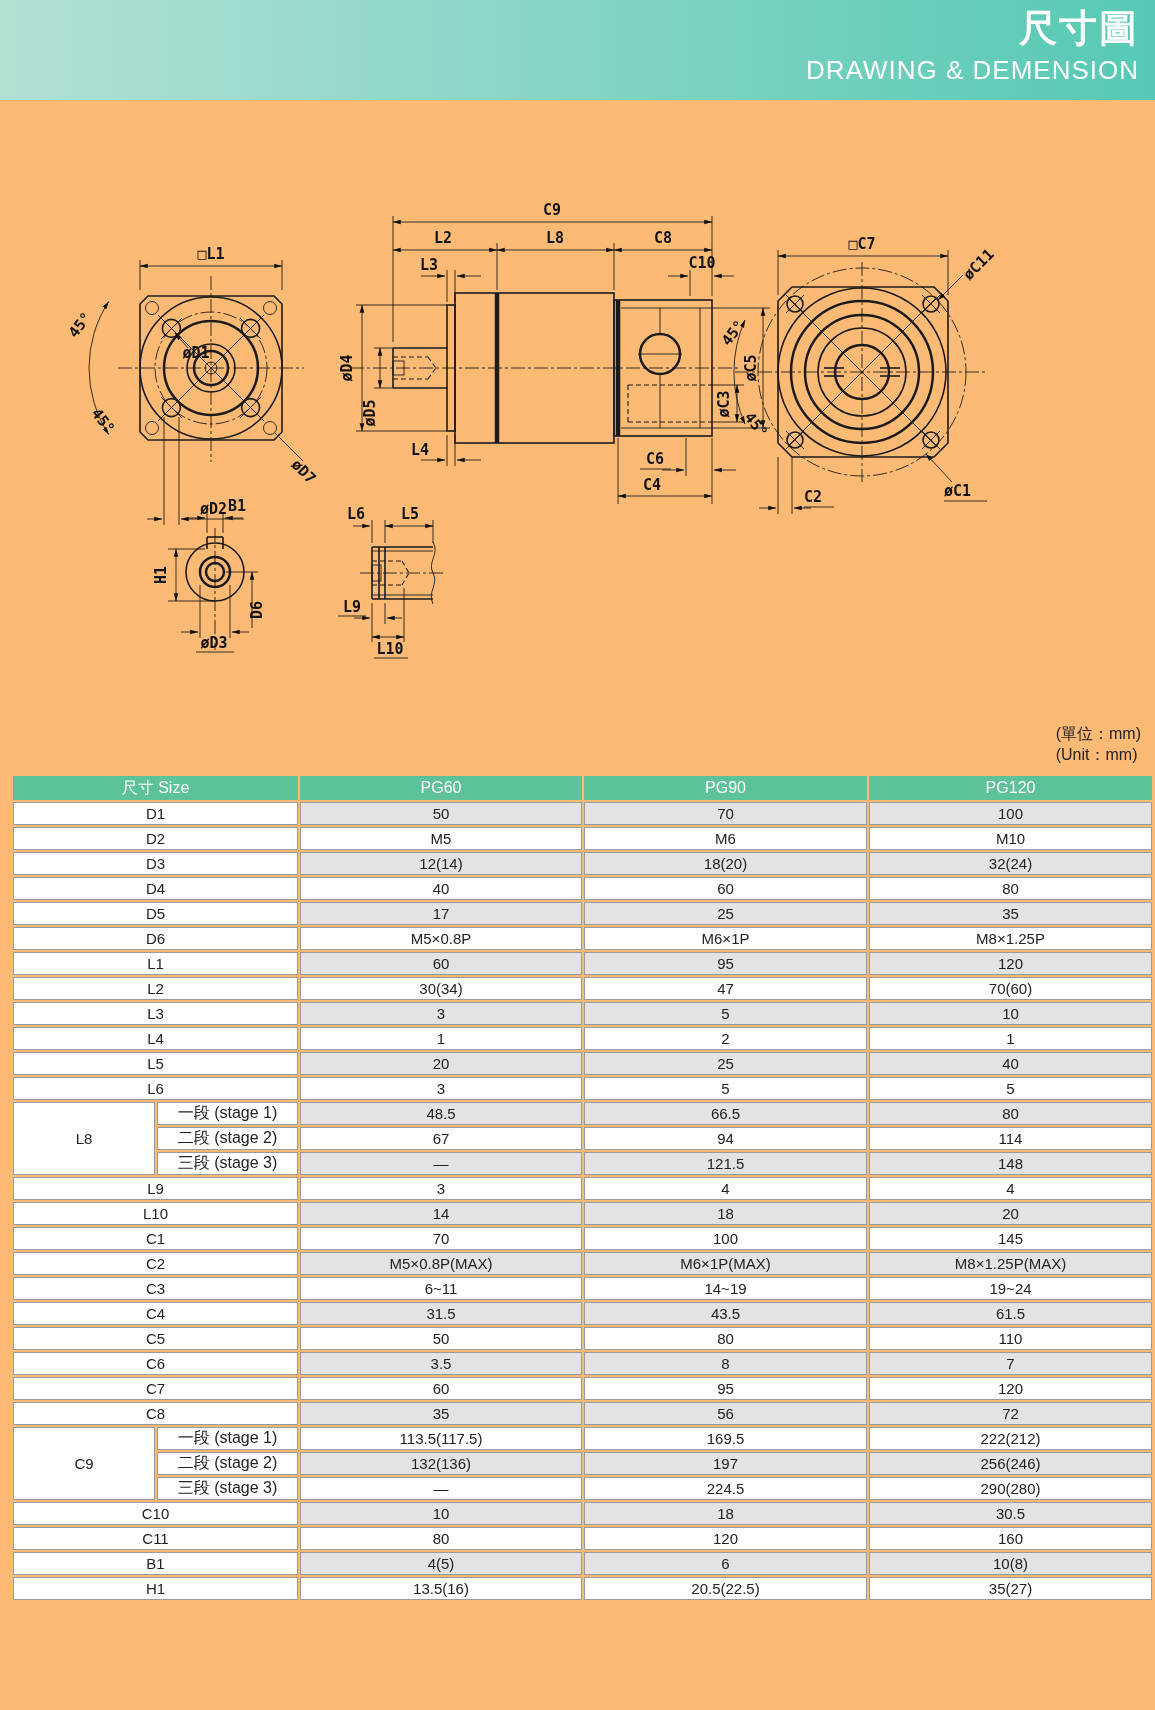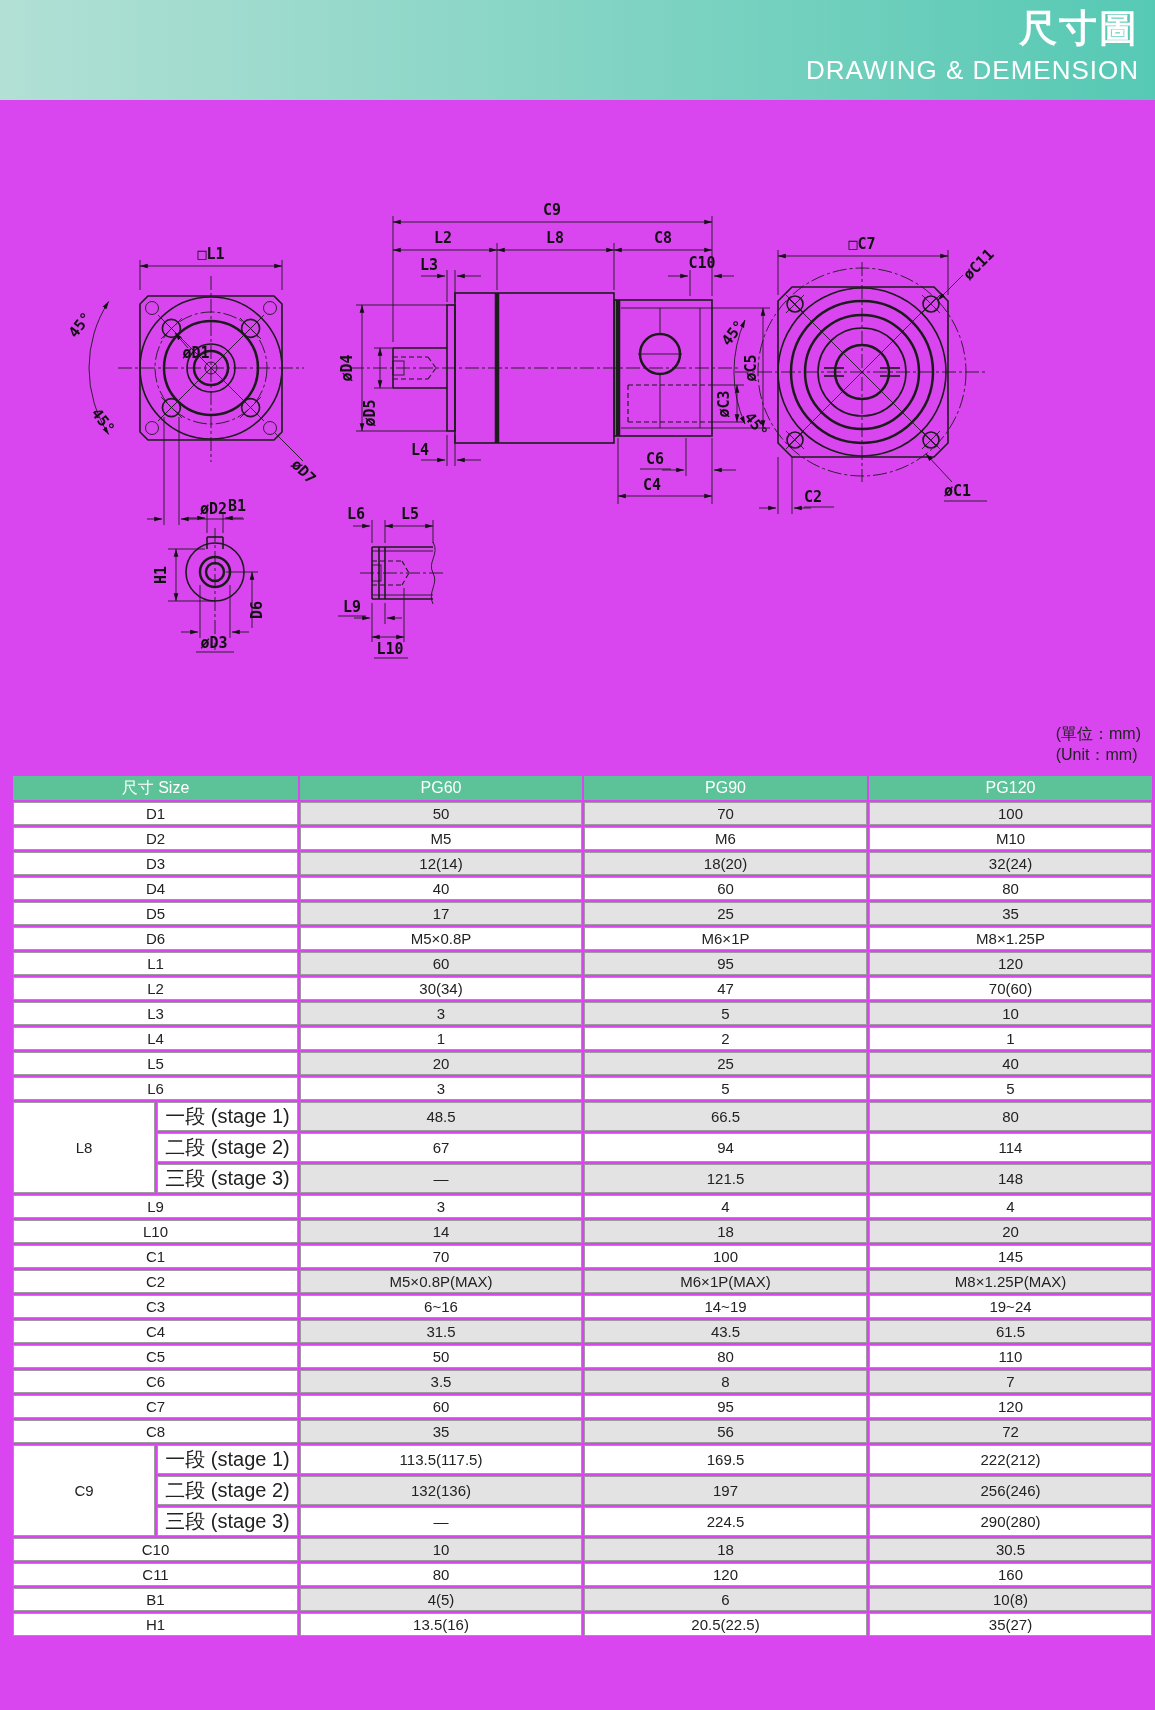--- a/index.html
+++ b/index.html
@@ -1,16 +1,16 @@
 <!DOCTYPE html>
 <html style="--hdr: #5cc298;"><head>
 <meta charset="utf-8">
 <style>
   html,body{margin:0;padding:0;background:#fff;}
-  .page{position:relative;width:1155px;height:1710px;background:#d946ef;overflow:hidden;
+  .page{position:relative;width:1155px;height:1710px;background:#fdba74;overflow:hidden;
         font-family:"Liberation Sans","DejaVu Sans",sans-serif;}
   
   .banner{position:absolute;left:0;top:0;width:1155px;height:100px;
           background:linear-gradient(90deg,#b2e0d5 0%,#8ad6c6 55%,#56c9b4 100%);
           text-align:right;box-sizing:border-box;padding:6px 16px 0 0;color:#fff;}
   .banner .t-zh{font-size:38px;font-weight:700;line-height:44px;letter-spacing:2px;}
   .banner .t-en{font-size:26px;font-weight:500;line-height:40px;letter-spacing:1px;}
   
   .drawing{position:absolute;left:0;top:130px;}
   .ol{fill:none;stroke:#1b1b1b;stroke-width:1.6;}
@@ -24,21 +24,21 @@
   .unit-note{position:absolute;right:14px;top:724px;font-size:16px;color:#222;line-height:1.3;}
   
   :root{--hdr:#5cc298;}
   table.dims{position:absolute;left:11px;top:774px;width:1132px;table-layout:fixed;
              border-collapse:separate;border-spacing:2px;font-size:15px;color:#222;}
   table.dims th{background:var(--hdr);border:1px solid var(--hdr);color:#fff;font-weight:400;
                 font-size:16px;height:22px;padding:0;}
   table.dims td{border:1px solid #9b9b9b;background:#fff;height:21px;padding:0;text-align:center;
                 overflow:hidden;white-space:nowrap;}
   table.dims td.shade{background:#e3e3e3;}
-  table.dims td.sub{font-size:20px;}
+  table.dims td.sub{font-size:16px;}
   
   .notes{position:absolute;left:14px;top:1626px;width:1130px;font-size:15.5px;color:#1d1d1d;line-height:1.5;}
   .notes .indent{padding-left:17px;}
 </style>
 </head>
 <body>
 
 <div class="page">
 
   <div class="banner" style="background: linear-gradient(90deg, rgb(178, 224, 213), rgb(86, 201, 180));">
@@ -468,21 +468,21 @@
           <td>145</td>
         </tr>
         <tr>
           <td colspan="2">C2</td>
           <td class="shade">M5×0.8P(MAX)</td>
           <td class="shade">M6×1P(MAX)</td>
           <td class="shade">M8×1.25P(MAX)</td>
         </tr>
         <tr>
           <td colspan="2">C3</td>
-          <td>6~16</td>
+          <td>6~11</td>
           <td>14~19</td>
           <td>19~24</td>
         </tr>
         <tr>
           <td colspan="2">C4</td>
           <td class="shade">31.5</td>
           <td class="shade">43.5</td>
           <td class="shade">61.5</td>
         </tr>
         <tr>

